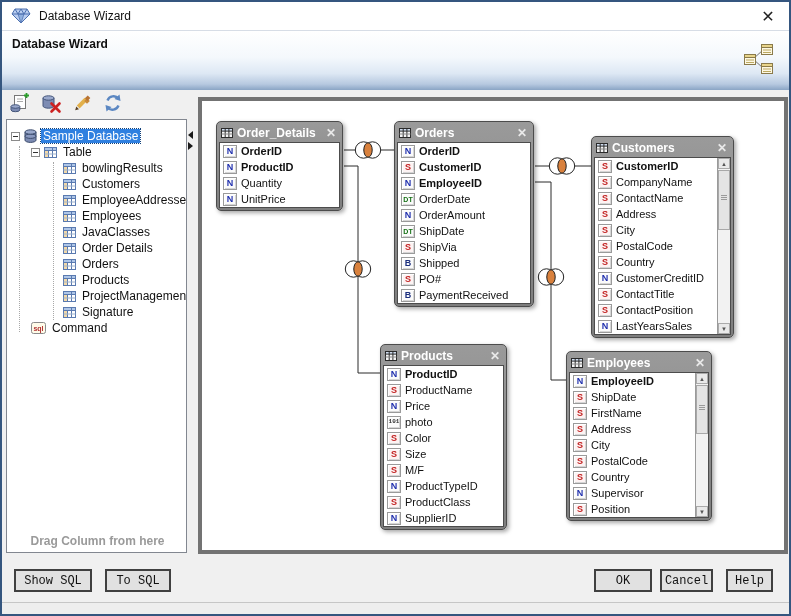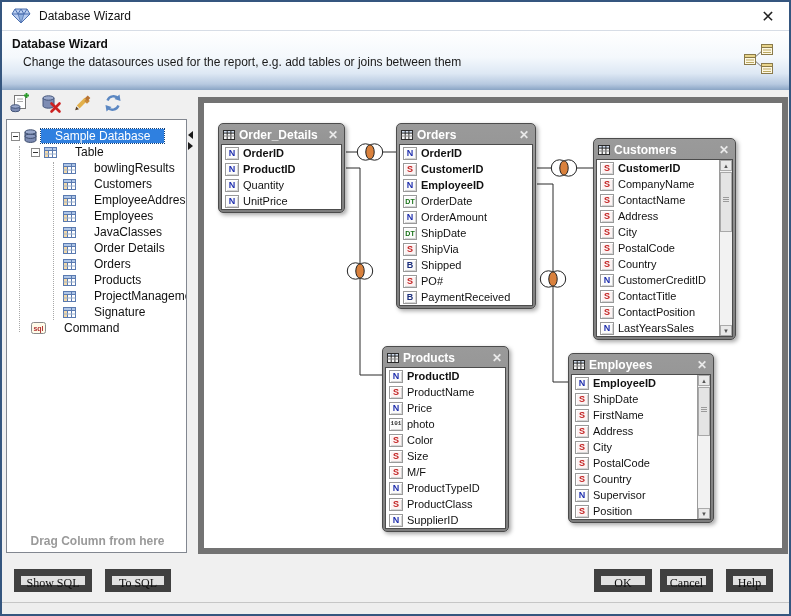--- a/index.html
+++ b/index.html
@@ -25,30 +25,30 @@
   .main { position:absolute; left:0; top:88px; right:0; height:465px; background:#f0f0f0; }
   .toolbar { position:absolute; left:6px; top:3px; height:24px; display:flex; gap:7px; }
   .tbtn { width:24px; height:24px; display:flex; align-items:center; justify-content:center; cursor:pointer; }
 
   .panel-left { position:absolute; left:4px; top:29px; width:181px; height:434px; background:#ffffff; border:1px solid #828790; }
   .tree { position:absolute; left:0; top:0; right:0; bottom:0; overflow:hidden; }
   .tree-guide { position:absolute; width:1px; border-left:1px dotted #a8a8a8; }
   .titem { position:absolute; height:16px; display:flex; align-items:center; gap:4px; font-size:12px; color:#111; white-space:nowrap; cursor:default; }
   .expander { width:9px; height:9px; border:1px solid #8a8a8a; background:#fff; position:relative; flex:0 0 9px; }
   .expander::after { content:""; position:absolute; left:1px; right:1px; top:3px; height:1px; background:#333; }
-  .tlabel { padding:0 14px; }
+  .tlabel { padding:0 2px; }
   .tlabel.sel { background:#2f80e0; color:#fff; outline:1px dotted #10407a; }
   .drag-hint { position:absolute; left:2px; right:0; bottom:4px; text-align:center; font-size:12px; font-weight:bold; color:#9a9a9a; }
 
   .split-arrows { position:absolute; left:186px; top:38px; width:8px; }
   .arr { width:0; height:0; margin:3px 0; cursor:pointer; }
   .arr-left  { border-top:4px solid transparent; border-bottom:4px solid transparent; border-right:5px solid #1a1a1a; }
   .arr-right { border-top:4px solid transparent; border-bottom:4px solid transparent; border-left:5px solid #1a1a1a; }
 
-  .panel-canvas { position:absolute; left:196px; top:7px; width:590px; height:457px; background:#ffffff; border:6px solid #737373; }
+  .panel-canvas { position:absolute; left:196px; top:7px; width:590px; height:457px; background:#ffffff; border:4px solid #737373; }
   .wires { position:absolute; left:0; top:0; }
 
   
   .tcard { position:absolute; background:linear-gradient(to bottom,#9a9a9a,#7e7e7e); border:1px solid #4c4c4c; border-radius:5px; padding:2px; box-shadow:2px 2px 4px rgba(0,0,0,.35); }
   .thead { height:18px; display:flex; align-items:center; gap:4px; padding:0 2px; color:#ffffff; font-size:12px; font-weight:bold; cursor:move; }
   .thead .xbtn { margin-left:auto; color:#e9e9e9; font-size:12px; font-weight:bold; cursor:pointer; line-height:10px; padding:0 2px; }
   .tbody { background:#ffffff; border:1px solid #4c4c4c; display:flex; }
   .fields { flex:1 1 auto; overflow:hidden; }
   .frow { height:16px; display:flex; align-items:center; gap:4px; padding:0 3px; font-size:11px; color:#111; white-space:nowrap; }
   .frow.key { font-weight:bold; }
@@ -57,42 +57,41 @@
   .ti-DT { color:#157015; font-size:7px; } .ti-B { color:#1c2f7e; }
   .ti-101 { color:#333; font-size:6px; font-family:"Liberation Mono", monospace; }
   .cscroll { flex:0 0 13px; width:13px; border-left:1px solid #9a9a9a; background:#f2f2f2; position:relative; }
   .sarr { position:absolute; left:0; width:12px; height:11px; background:#e9e9e9; border:1px solid #aaa; font-size:6px; color:#555; display:flex; align-items:center; justify-content:center; cursor:pointer; }
   .sarr.up { top:0; } .sarr.down { bottom:0; }
   .sthumb { position:absolute; left:0; top:12px; width:12px; height:34%; background:#e4e4e4; border:1px solid #a8a8a8; cursor:pointer; }
   .sthumb::after { content:""; position:absolute; left:2px; right:2px; top:45%; height:1px; background:#9a9a9a; box-shadow:0 2px 0 #9a9a9a, 0 -2px 0 #9a9a9a; }
 
   
   .footer { position:absolute; left:0; top:553px; right:0; height:47px; background:#f0f0f0; }
-  .btn { position:absolute; top:14px; height:23px; background:#e1e1e1; border:7px solid #404040; font-size:12px; font-family:Liberation Serif, serif; color:#111; cursor:pointer; }
+  .btn { position:absolute; top:14px; height:23px; background:#e1e1e1; border:2px solid #404040; font-size:12px; font-family:Liberation Mono, monospace; color:#111; cursor:pointer; }
   .statusbar { position:absolute; left:0; top:600px; right:0; height:12px; background:#eeeeee; border-top:1px solid #c6c6c6; }
 </style>
 </head>
 <body>
 
 <div class="win">
 
   <div class="titlebar">
     <svg class="titlebar-icon" viewBox="0 0 20 16">
       <polygon points="4,1 16,1 19,6 10,15 1,6" fill="#b9cdf0" stroke="#4a6faf"></polygon>
       <polygon points="7,6 10,15 13,6" fill="#8fb0e0" stroke="#4a6faf" stroke-width="0.7"></polygon>
       <polyline points="1,6 19,6" stroke="#4a6faf" fill="none"></polyline>
       <polyline points="4,1 7,6 10,1 13,6 16,1" stroke="#4a6faf" fill="none"></polyline>
     </svg>
     <span class="titlebar-title">Database Wizard</span>
     <span class="titlebar-close">✕</span>
   </div>
 
   <div class="header">
     <div class="header-title">Database Wizard</div>
-    <div class="header-sub">Change the datasources used for the report, e.g. add tables or joins between them</div>
     <svg class="header-icon" width="32" height="34" viewBox="0 0 32 34">
       <line x1="10" y1="17" x2="20" y2="8" stroke="#777"></line>
       <line x1="10" y1="17" x2="20" y2="26" stroke="#777"></line>
       <g>
           <rect x="18.5" y="2.5" width="11" height="10" fill="#fdf8e4" stroke="#8a7a4a"></rect>
           <rect x="18.5" y="2.5" width="11" height="3" fill="#e8d48a" stroke="#8a7a4a"></rect>
           <line x1="20" y1="8" x2="28" y2="8" stroke="#bba860"></line>
           <line x1="20" y1="10.5" x2="28" y2="10.5" stroke="#bba860"></line>
         </g>
       <g>

